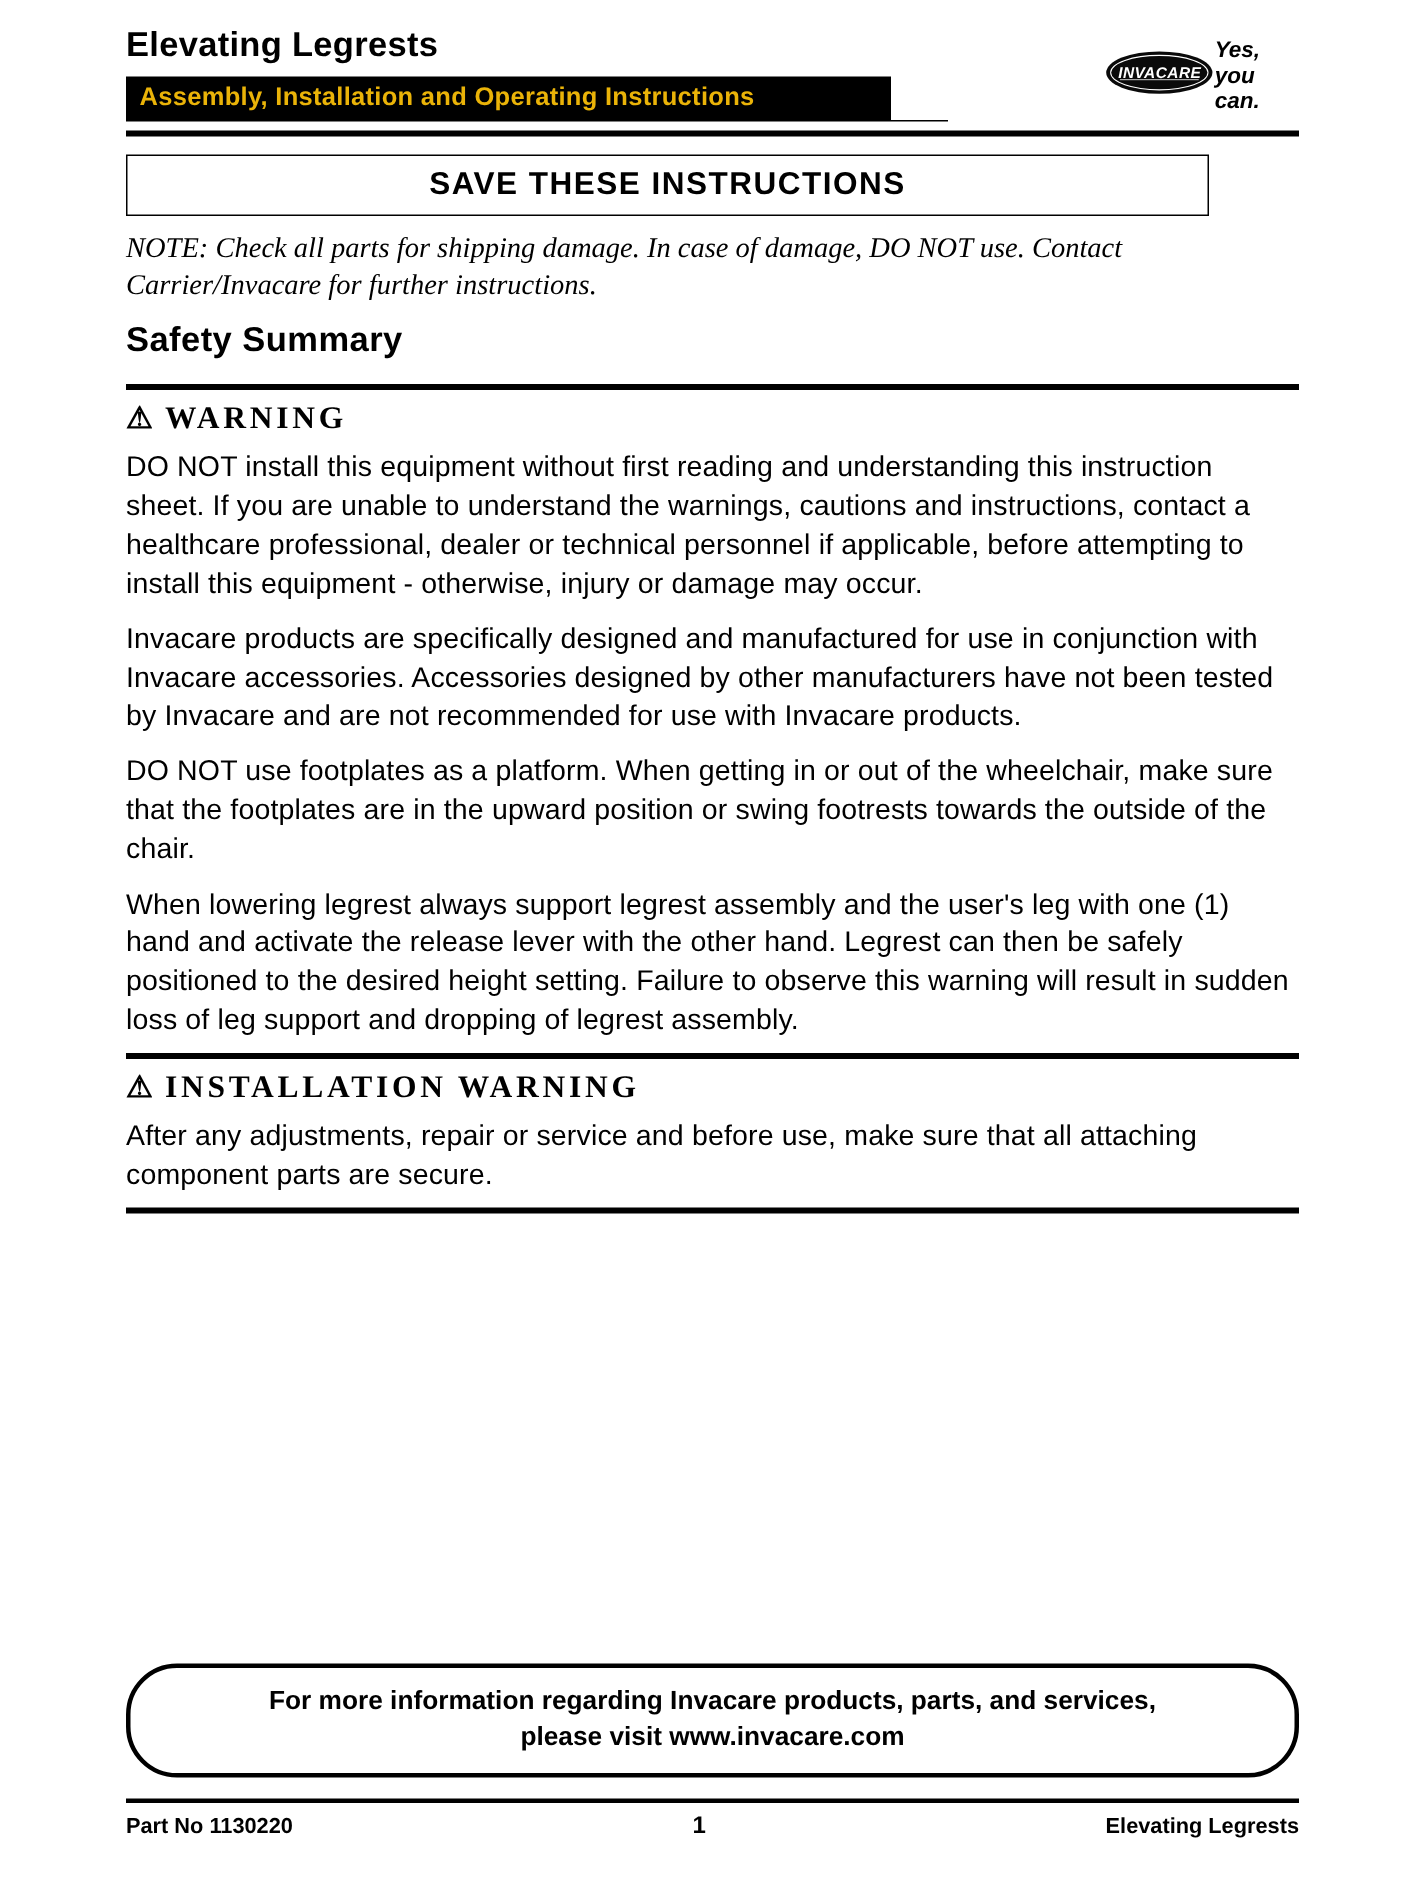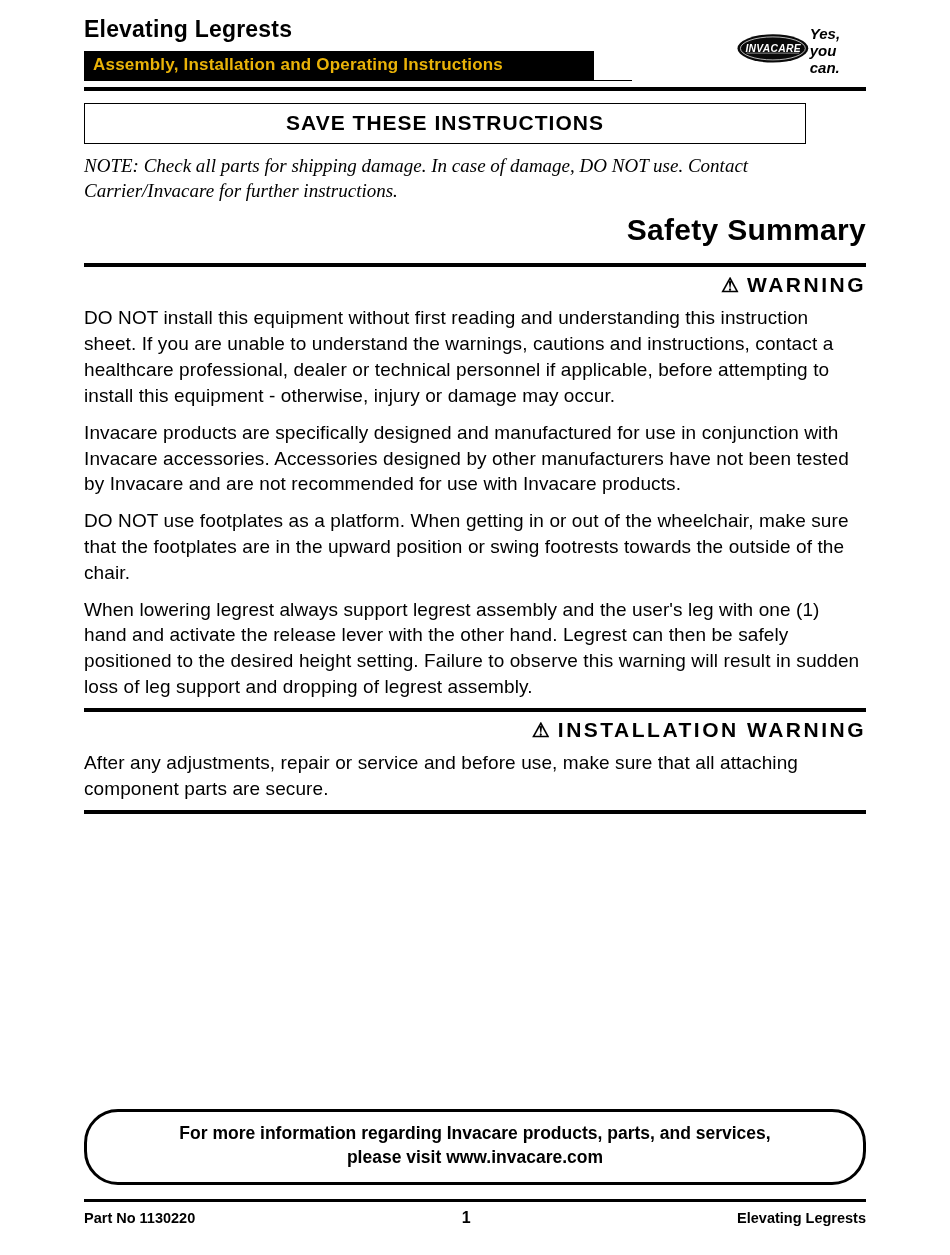--- a/index.html
+++ b/index.html
@@ -48,42 +48,43 @@
   
   .note {
     font-family: "Liberation Serif", serif;
     font-style: italic;
     font-size: 19px;
     line-height: 1.3;
     max-width: 730px;
     margin-bottom: 10px;
   }
   .section-title-lg {
-    text-align: right;
-    font-size: 30px;
+    text-align: left;
+    font-size: 23px;
     font-weight: bold;
     margin: 10px 0 16px 0;
     letter-spacing: 0.3px;
   }
   .intro {
     font-family: "Liberation Serif", serif;
     font-size: 19.5px;
     line-height: 1.33;
     max-width: 770px;
     margin-bottom: 16px;
   }
   .intro b { font-family: "Liberation Serif", serif; }
 
   
   .warn-heading {
-    text-align: right;
+    text-align: left;
     font-weight: bold;
     font-size: 21px;
     letter-spacing: 2.5px;
     margin: 6px 0 8px 0;
+    font-family: Liberation Serif, serif;
   }
   .warn-heading .warn-icon { letter-spacing: 0; margin-right: 8px; font-size: 20px; }
   .warn-body p {
     font-weight: normal;
     font-size: 19px;
     line-height: 1.36;
     margin-bottom: 11px;
     letter-spacing: 0.1px;
   }
   .warn-body p:last-child { margin-bottom: 8px; }

